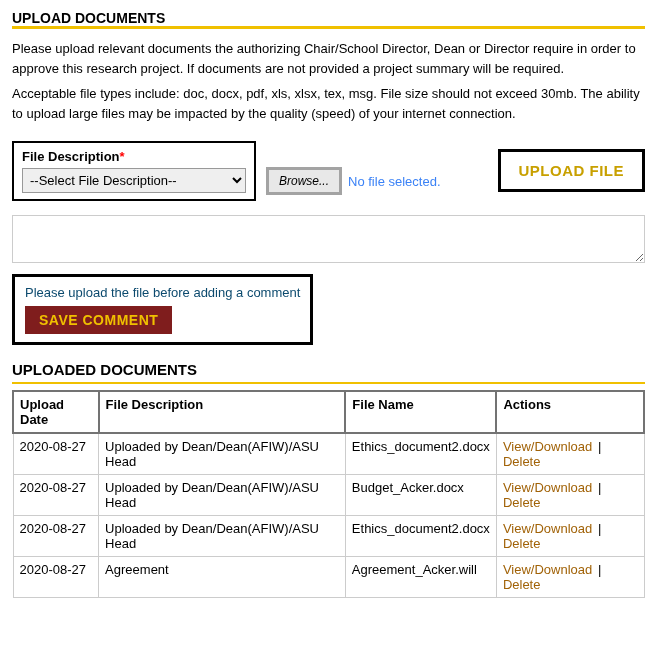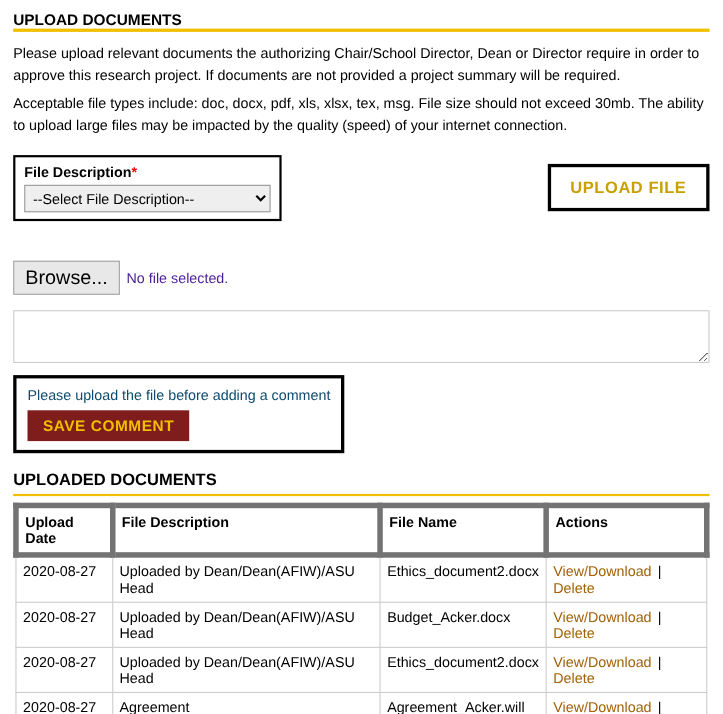--- a/index.html
+++ b/index.html
@@ -22,21 +22,20 @@
     }
     .description-text {
       margin-bottom: 6px;
       line-height: 1.5;
     }
     .file-upload-area {
       margin-top: 12px;
       display: flex;
       align-items: flex-start;
       gap: 10px;
-      flex-direction: column;
     }
     .file-desc-box {
       border: 2px solid #000;
       padding: 6px 8px;
     }
     .file-desc-label {
       font-weight: bold;
       margin-bottom: 4px;
     }
     .file-desc-label span.required {
@@ -49,28 +48,29 @@
       border: 1px solid #999;
     }
     .browse-area {
       display: flex;
       align-items: center;
       gap: 6px;
       margin-top: 26px;
     }
     .browse-btn {
       padding: 4px 10px;
-      font-size: 18px;
-      border: 1px solid #a3a3a3;
+      font-size: 12px;
+      border: 3px solid #a3a3a3;
       background: #e8e8e8;
       cursor: pointer;
+      font-style: italic;
     }
     .no-file-text {
       font-size: 13px;
-      color: #4c1d95;
+      color: #3b82f6;
     }
     .upload-file-btn {
       margin-top: 20px;
       margin-left: auto;
       padding: 10px 18px;
       font-size: 15px;
       font-weight: bold;
       background: #fff;
       color: #c8a000;
       border: 3px solid #000;
@@ -125,21 +125,21 @@
     }
     table {
       width: 100%;
       border-collapse: collapse;
       font-size: 13px;
     }
     th {
       font-weight: bold;
       text-align: left;
       padding: 5px 6px;
-      border: 5px solid #737373;
+      border: 2px solid #737373;
       background: #fff;
       vertical-align: top;
     }
     td {
       padding: 5px 6px;
       border: 1px solid #ccc;
       vertical-align: top;
     }
     .actions-link {
       color: #a16207;

